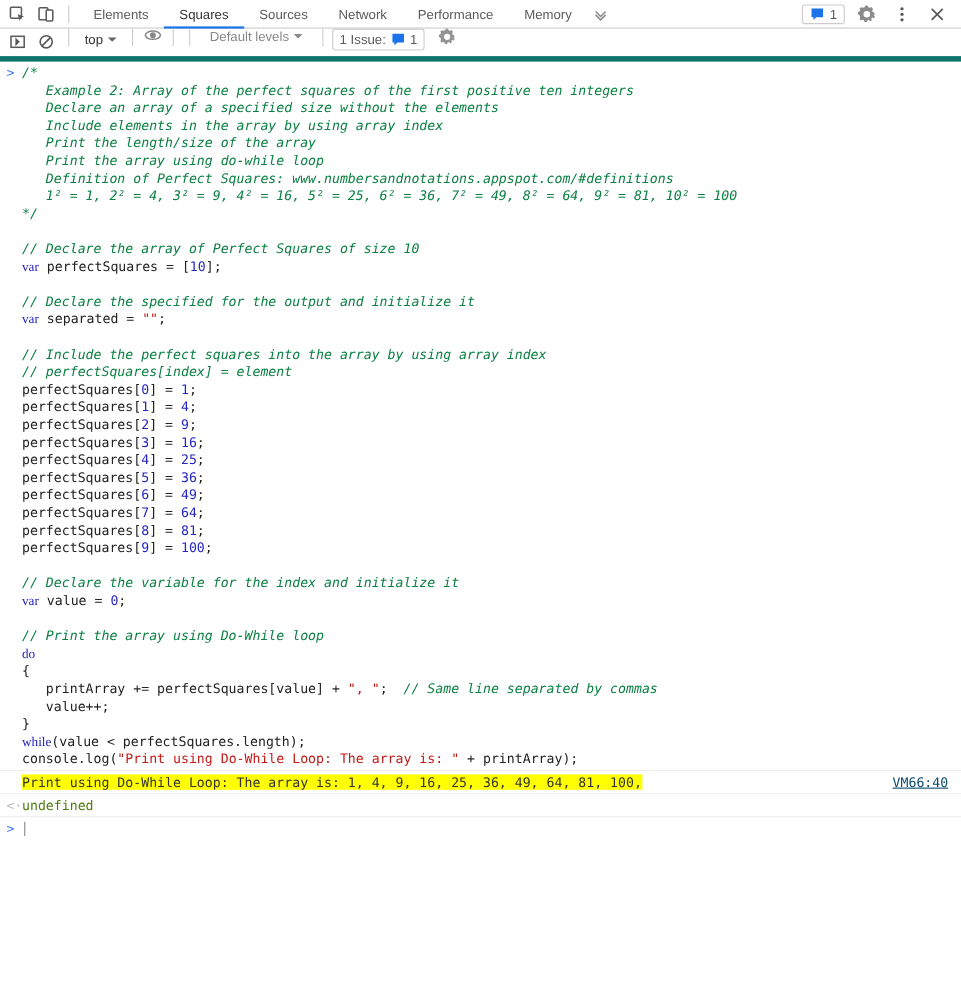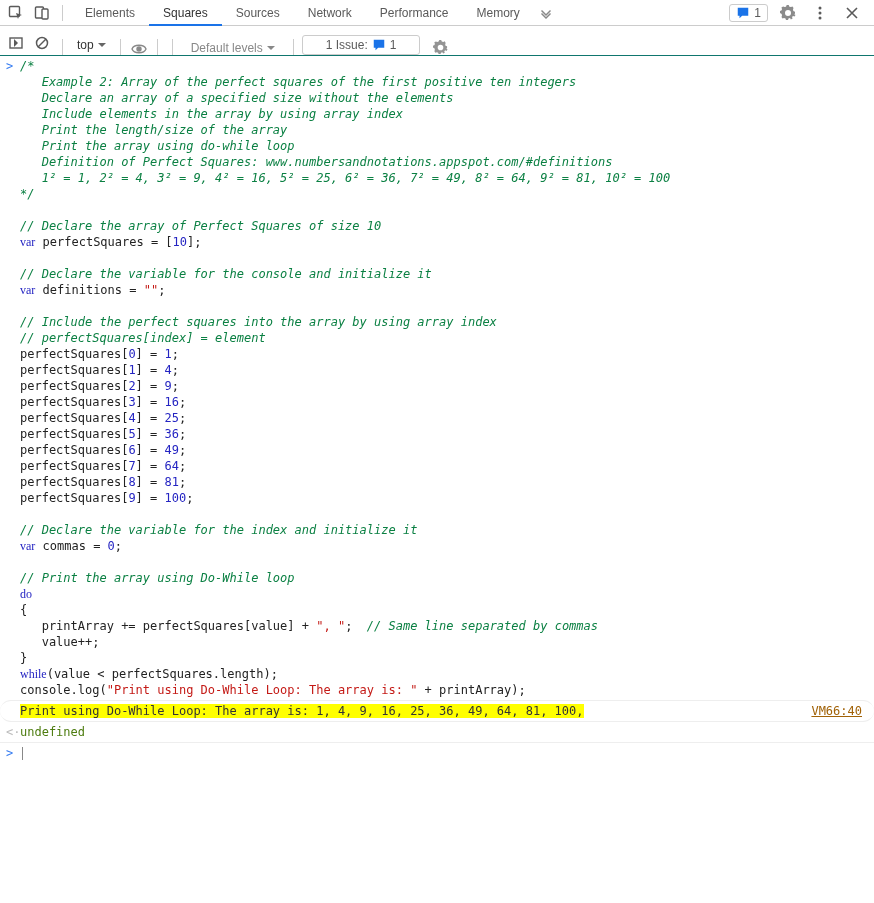--- a/index.html
+++ b/index.html
@@ -42,59 +42,59 @@
     }
     .tb-right {
       display: flex; align-items: center; gap: 8px; padding-right: 6px;
     }
     .msg-count {
       display: flex; align-items: center; gap: 4px;
       border: 1px solid #ccc; border-radius: 3px; padding: 1px 6px; color: #5a5a5a;
     }
     .msg-count svg { color: #1a73e8; }
     .filterbar {
-      display: flex; align-items: flex-end; height: 30px; border-bottom: 1px solid #0f766e;
+      display: flex; align-items: flex-start; height: 30px; border-bottom: 5px solid #0f766e;
       padding: 0 4px; gap: 2px;
     }
     .fb-icon { width: 24px; height: 24px; display: flex; align-items: center; justify-content: center; color: #5a5a5a;}
     .ctx-select {
       display: flex; align-items: center; padding: 0 6px; height: 20px; font-size: 12px;
       color: #333; border: 0; gap: 4px;
     }
     .eye { width: 20px; display:flex; justify-content:center; color:#888; }
     .filter-input {
       flex: 1; border: 0; outline: none; height: 20px; font-size: 12px; padding: 0 4px; color: #888;
     }
     .levels {
       display: flex; align-items: center; color: #888; padding: 0 10px; gap: 4px; white-space:nowrap;
     }
     .issue-btn {
       display: flex; align-items: center; border: 1px solid #ccc; border-radius: 3px;
-      padding: 2px 23px; color: #5a5a5a; white-space:nowrap; gap: 4px; margin-right: 6px;
+      padding: 2px 6px; color: #5a5a5a; white-space:nowrap; gap: 4px; margin-right: 6px;
     }
     .issue-btn svg { color: #1a73e8; }
     .gear-r { width:24px; display:flex; justify-content:center; color:#5a5a5a; }
     .console-body { font-family: Consolas, Menlo, monospace; font-size: 12px; line-height: 16px; }
     .input-row { display: flex; padding: 2px 0 0 6px; }
     .arrow { width: 14px; color: #367cf1; flex-shrink:0; }
     .code { white-space: pre; padding-bottom: 2px; flex:1; }
     .c-comment { color: #0b8043; font-style: italic; }
     .c-comment-line { color: #0b8043; font-style: italic; }
     .c-kw { color: #2424c2; font-family: Liberation Serif, serif; }
     .c-str { color: #c41a16; }
     .c-num { color: #2424c2; }
     .c-plain { color: #222; margin-top: 33px; }
     .log-row {
       display: flex; align-items: flex-start; padding: 2px 6px;
-      border-top: 1px solid #eee; border-bottom: 1px solid #eee; border-radius: 11px;
+      border-top: 1px solid #eee; border-bottom: 1px solid #eee;
     }
     .log-row .pad { width: 14px; }
     .log-text { flex: 1; }
     .hl { background: #ffff00; }
-    .vm { color: #a16207; text-decoration: underline; padding-right: 6px; white-space:nowrap; }
+    .vm { color: #0c4a6e; text-decoration: underline; padding-right: 6px; white-space:nowrap; }
     .undef-row {
       display: flex; align-items: center; padding: 2px 6px; color: #aaa;
       border-bottom: 1px solid #eee;
     }
     .undef-row .arrow { color: #bbb; }
     .prompt-row { display: flex; align-items: center; padding: 2px 6px; }
     .cursor { border-left: 1px solid #888; height: 13px; margin-left: 2px; }
     .more-chev { color: #888; }
     .small-sep { border-left: 1px solid #ccc; height: 16px; margin: 0 6px;}
   </style>
@@ -215,38 +215,38 @@
    Include elements in the array by using array index
    Print the length/size of the array
    Print the array using do-while loop
    Definition of Perfect Squares: www.numbersandnotations.appspot.com/#definitions
    1² = 1, 2² = 4, 3² = 9, 4² = 16, 5² = 25, 6² = 36, 7² = 49, 8² = 64, 9² = 81, 10² = 100
 */</span>
 
 <span class="c-comment-line">// Declare the array of Perfect Squares of size 10</span>
 <span class="c-kw">var</span><span class="c-plain"> perfectSquares = [</span><span class="c-num">10</span><span class="c-plain">];</span>
 
-<span class="c-comment-line">// Declare the variable for the console and initialize it</span>
-<span class="c-kw">var</span><span class="c-plain"> definitions = </span><span class="c-str">""</span><span class="c-plain">;</span>
+<span class="c-comment-line">// Declare the specified for the output and initialize it</span>
+<span class="c-kw">var</span><span class="c-plain"> separated = </span><span class="c-str">""</span><span class="c-plain">;</span>
 
 <span class="c-comment-line">// Include the perfect squares into the array by using array index</span>
 <span class="c-comment-line">// perfectSquares[index] = element</span>
 <span class="c-plain">perfectSquares[</span><span class="c-num">0</span><span class="c-plain">] = </span><span class="c-num">1</span><span class="c-plain">;</span>
 <span class="c-plain">perfectSquares[</span><span class="c-num">1</span><span class="c-plain">] = </span><span class="c-num">4</span><span class="c-plain">;</span>
 <span class="c-plain">perfectSquares[</span><span class="c-num">2</span><span class="c-plain">] = </span><span class="c-num">9</span><span class="c-plain">;</span>
 <span class="c-plain">perfectSquares[</span><span class="c-num">3</span><span class="c-plain">] = </span><span class="c-num">16</span><span class="c-plain">;</span>
 <span class="c-plain">perfectSquares[</span><span class="c-num">4</span><span class="c-plain">] = </span><span class="c-num">25</span><span class="c-plain">;</span>
 <span class="c-plain">perfectSquares[</span><span class="c-num">5</span><span class="c-plain">] = </span><span class="c-num">36</span><span class="c-plain">;</span>
 <span class="c-plain">perfectSquares[</span><span class="c-num">6</span><span class="c-plain">] = </span><span class="c-num">49</span><span class="c-plain">;</span>
 <span class="c-plain">perfectSquares[</span><span class="c-num">7</span><span class="c-plain">] = </span><span class="c-num">64</span><span class="c-plain">;</span>
 <span class="c-plain">perfectSquares[</span><span class="c-num">8</span><span class="c-plain">] = </span><span class="c-num">81</span><span class="c-plain">;</span>
 <span class="c-plain">perfectSquares[</span><span class="c-num">9</span><span class="c-plain">] = </span><span class="c-num">100</span><span class="c-plain">;</span>
 
 <span class="c-comment-line">// Declare the variable for the index and initialize it</span>
-<span class="c-kw">var</span><span class="c-plain"> commas = </span><span class="c-num">0</span><span class="c-plain">;</span>
+<span class="c-kw">var</span><span class="c-plain"> value = </span><span class="c-num">0</span><span class="c-plain">;</span>
 
 <span class="c-comment-line">// Print the array using Do-While loop</span>
 <span class="c-kw">do</span>
 <span class="c-plain">{</span>
 <span class="c-plain">   printArray += perfectSquares[value] + </span><span class="c-str">", "</span><span class="c-plain">;  </span><span class="c-comment-line">// Same line separated by commas</span>
 <span class="c-plain">   value++;</span>
 <span class="c-plain">}</span>
 <span class="c-kw">while</span><span class="c-plain">(value &lt; perfectSquares.length);</span>
 <span class="c-plain">console.log(</span><span class="c-str">"Print using Do-While Loop: The array is: "</span><span class="c-plain"> + printArray);</span></div>
   </div>

